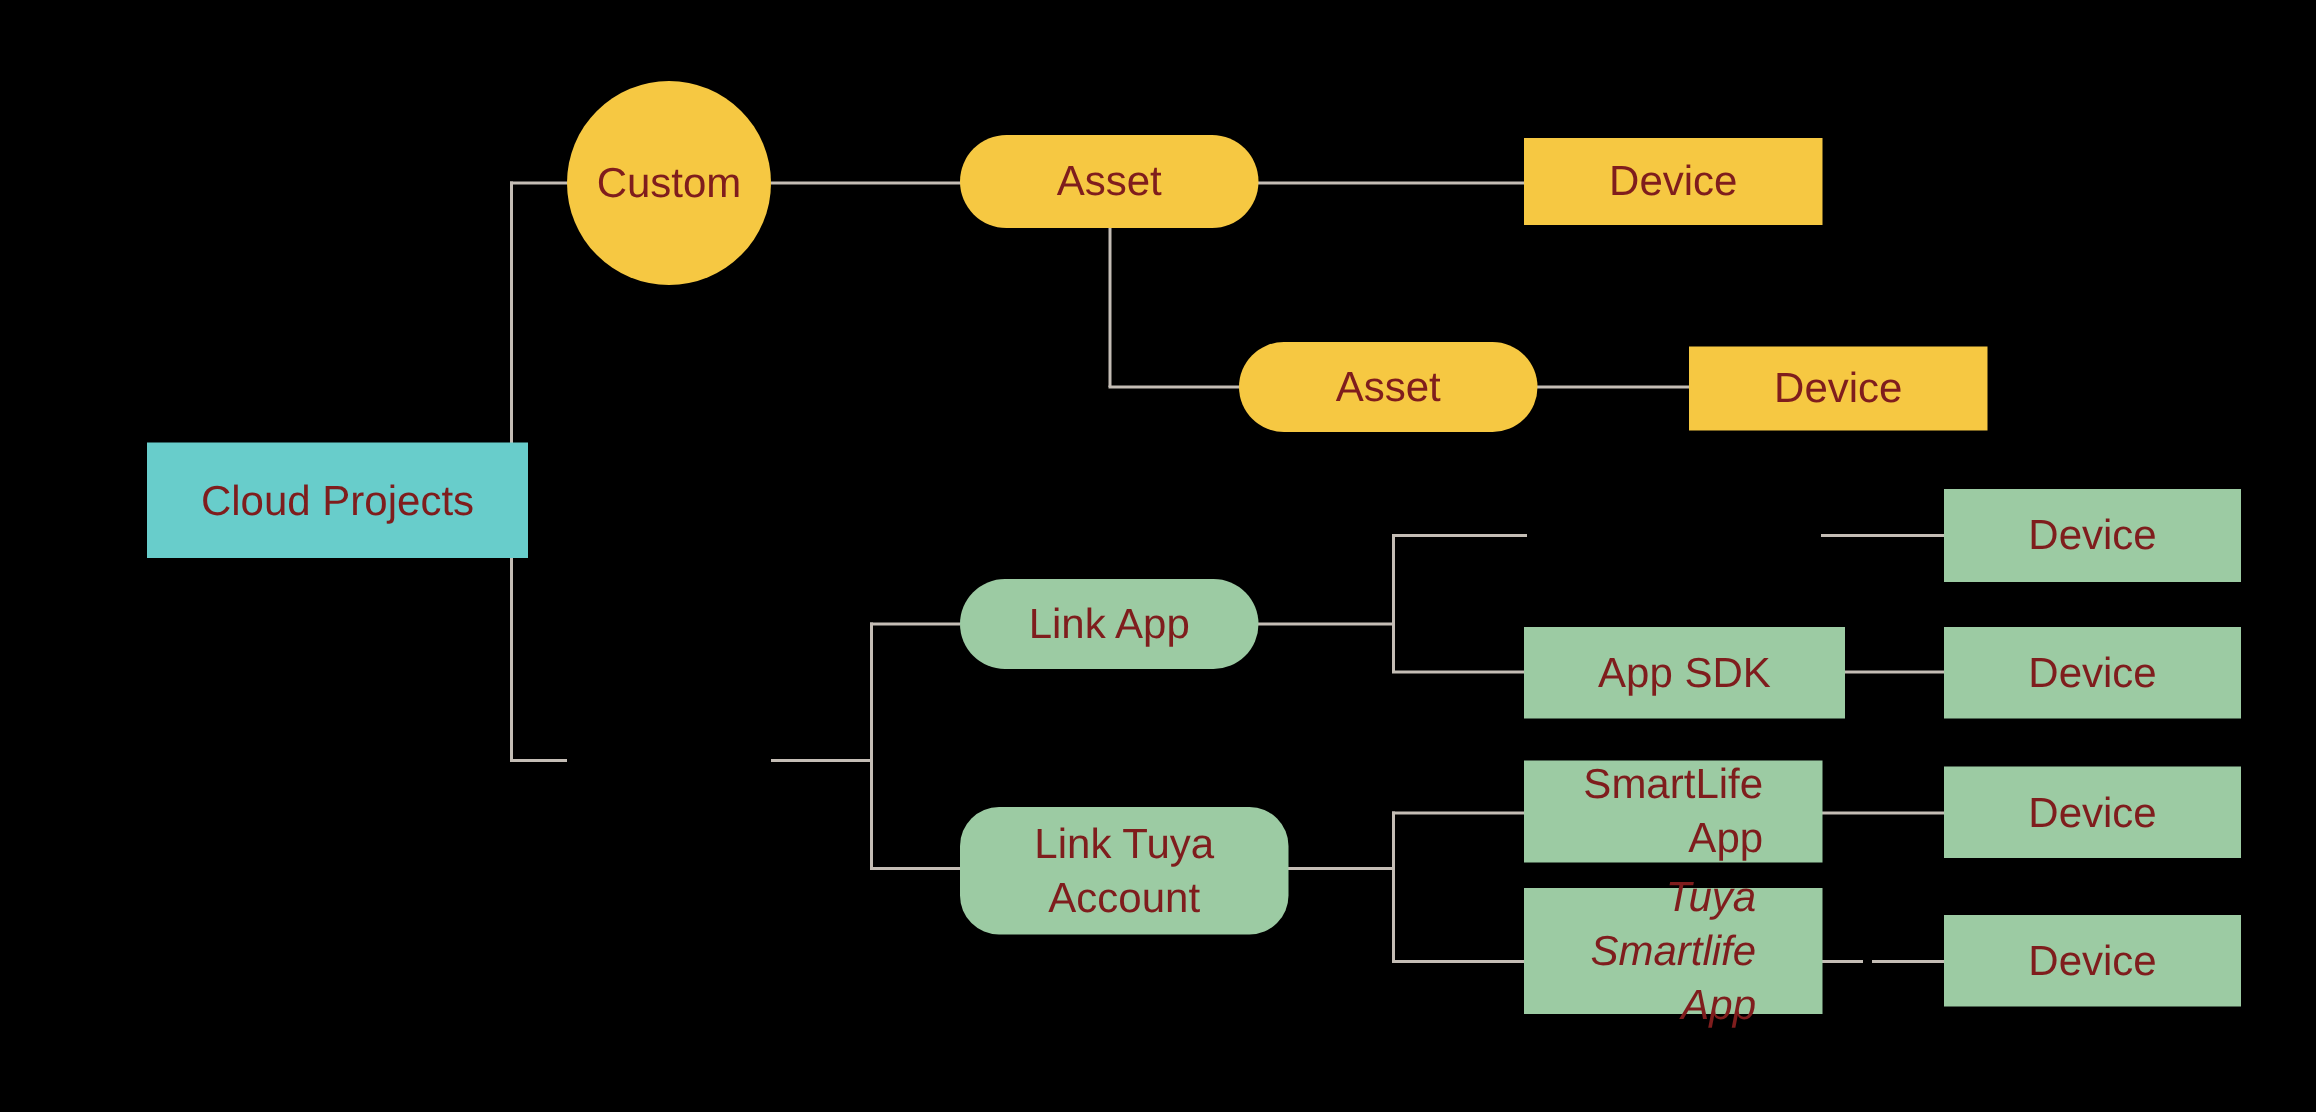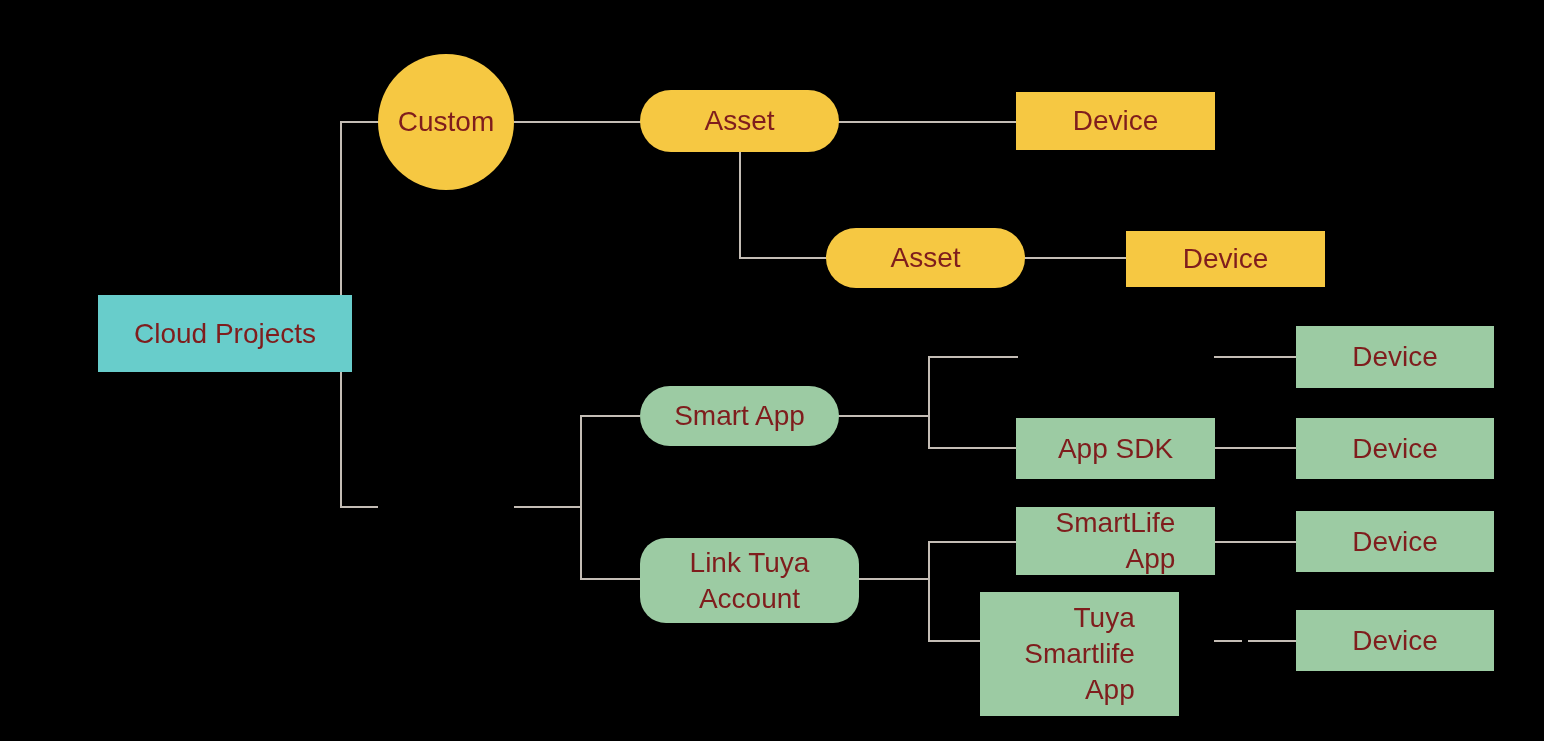--- a/index.html
+++ b/index.html
@@ -95,36 +95,36 @@
 
   <div class="node pill yellow" style="left:640px; top:90px; width:199px; height:62px;">Asset</div>
 
   <div class="node rect yellow" style="left:1016px; top:92px; width:199px; height:58px;">Device</div>
 
   <div class="node pill yellow" style="left:826px; top:228px; width:199px; height:60px;">Asset</div>
 
   <div class="node rect yellow" style="left:1126px; top:231px; width:199px; height:56px;">Device</div>
 
 
-  <div class="node pill green" style="left:640px; top:386px; width:199px; height:60px;">Smart App</div>
+  <div class="node pill green" style="left:640px; top:386px; width:199px; height:60px;">Link App</div>
 
 
   <div class="node rect green" style="left:1296px; top:326px; width:198px; height:62px;">Device</div>
 
-  <div class="node rect green" style="left:1016px; top:418px; width:199px; height:61px;">App SDK</div>
+  <div class="node rect green" style="left:1016px; top:418px; width:214px; height:61px;">App SDK</div>
 
   <div class="node rect green" style="left:1296px; top:418px; width:198px; height:61px;">Device</div>
 
   <div class="node pill-soft green" style="left:640px; top:538px; width:219px; height:85px;">Link Tuya
 Account</div>
 
   <div class="node rect green" style="left:1016px; top:507px; width:199px; height:68px;">SmartLife
 App</div>
 
   <div class="node rect green" style="left:1296px; top:511px; width:198px; height:61px;">Device</div>
 
-  <div class="node rect green" style="left:980px; top:592px; width:199px; height:124px;">Tuya
+  <div class="node rect green" style="left:1016px; top:592px; width:199px; height:84px;font-style:italic;">Tuya
 Smartlife
 App</div>
 
   <div class="node rect green" style="left:1296px; top:610px; width:198px; height:61px;">Device</div>
 
 </div>
 
 </body></html>

